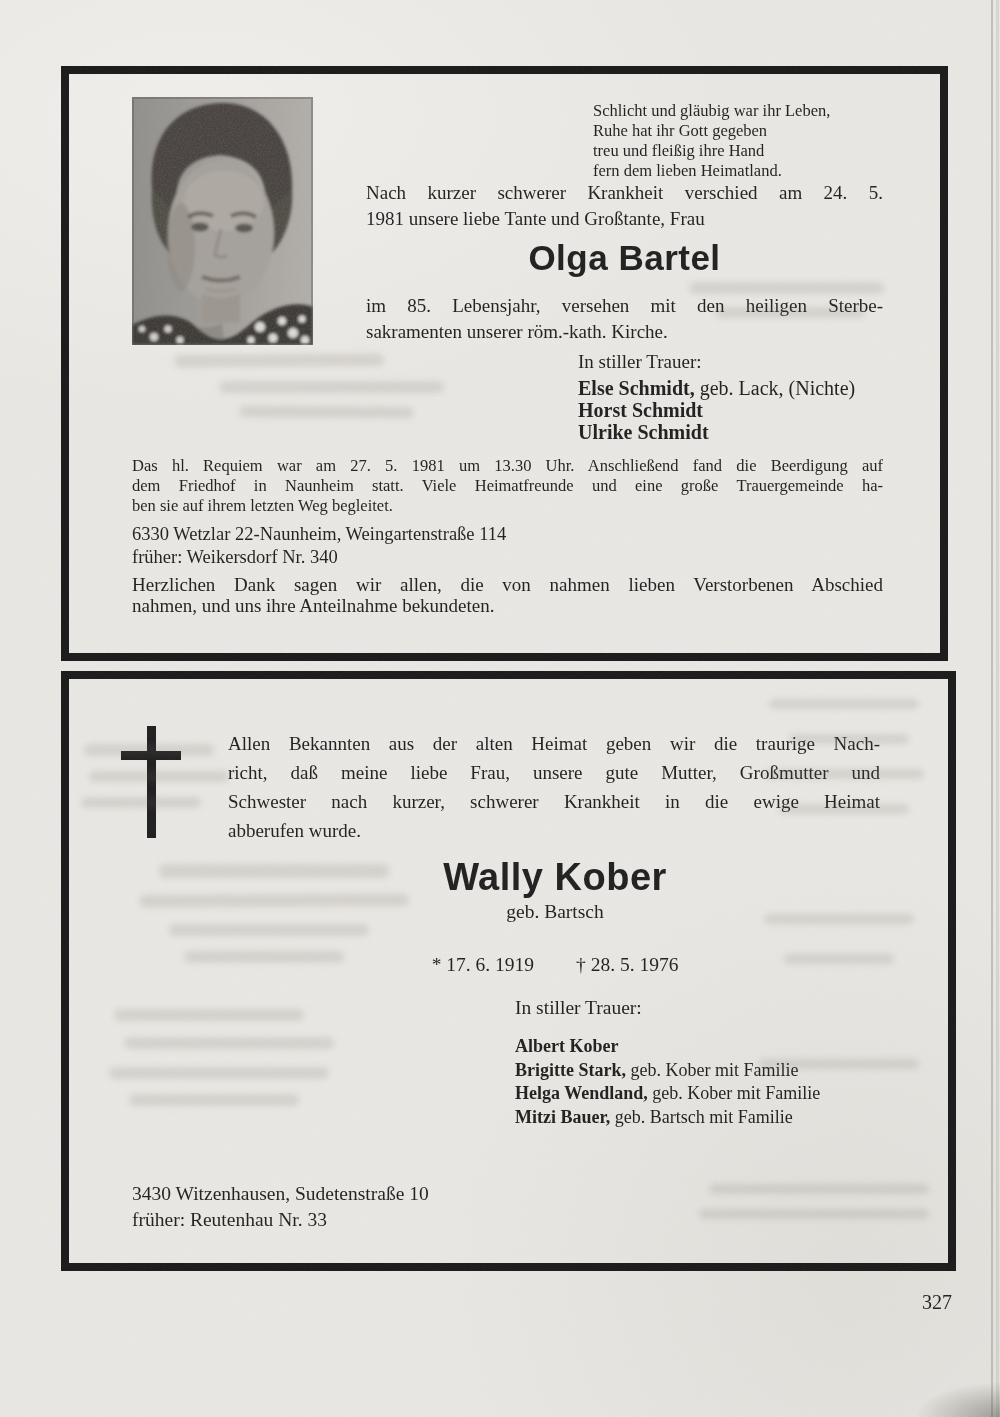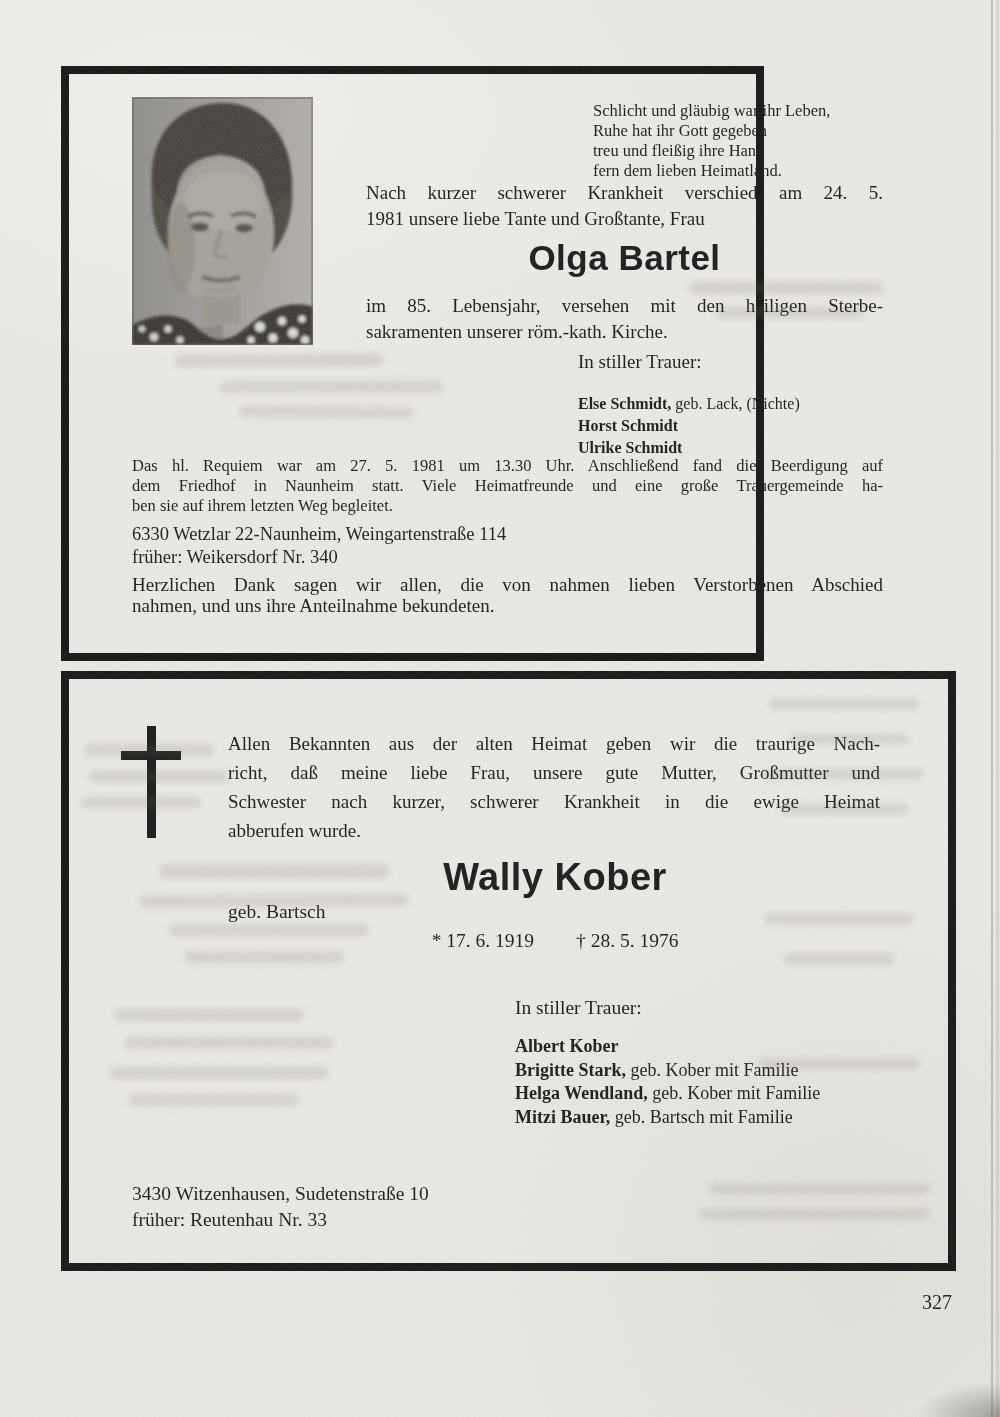--- a/index.html
+++ b/index.html
@@ -3,51 +3,51 @@
 <meta charset="utf-8">
 <style>
   html,body{margin:0;padding:0;}
   body{width:1000px;height:1417px;font-family:"Liberation Serif","DejaVu Serif",serif;}
   .page{position:relative;width:1000px;height:1417px;overflow:hidden;color:#1e1e1e;
     background:
       radial-gradient(900px 500px at 20% 8%, rgba(255,255,255,.35), transparent 60%),
       radial-gradient(700px 700px at 85% 90%, rgba(120,115,100,.08), transparent 60%),
       #ebe9e5;}
   .notice{position:absolute;border:8px solid #181818;box-sizing:border-box;background:transparent;}
-  .n1{left:61px;top:66px;width:703px;height:595px;}
+  .n1{left:61px;top:66px;width:887px;height:595px;}
   .n2{left:61px;top:671px;width:895px;height:600px;padding-left:48px;}
   .abs{position:absolute;}
   
   .photo{left:63px;top:23px;width:181px;height:248px;}
   .photo svg{display:block;}
   
   .ln{min-height:1em;}
   .jl .ln{text-align:justify;text-align-last:justify;}
   .jl .ln:last-of-type{text-align-last:left;}
   .verse{left:524px;top:27px;width:300px;font-size:16.5px;line-height:20px;}
   .intro1{left:297px;top:106px;width:517px;font-size:19px;line-height:25.5px;}
   .name1{left:297px;top:164px;width:517px;margin:0;text-align:center;
     font-family:"Liberation Sans","DejaVu Sans",sans-serif;font-weight:700;font-size:35px;letter-spacing:.5px;}
   .detail1{left:297px;top:219px;width:517px;font-size:19px;line-height:25.5px;}
   .trauer1{left:509px;top:277px;font-size:19px;}
-  .mourners1{left:509px;top:319px;width:330px;font-size:16px;line-height:22px;}
+  .mourners1{left:509px;top:303px;width:330px;font-size:20px;line-height:22px;}
   .mourner .b{font-weight:700;}
   .requiem{left:63px;top:382px;width:751px;font-size:16.5px;line-height:20px;}
   .addr1{left:63px;top:449px;font-size:18.5px;line-height:23px;}
   .thanks{left:63px;top:500px;width:751px;font-size:19px;line-height:21px;}
   
   .cross{left:52px;top:47px;width:110px;height:120px;}
   .cross .cv{position:absolute;left:26px;top:0;width:9px;height:112px;background:#1d1d1d;}
   .cross .ch{position:absolute;left:0;top:25px;width:60px;height:9px;background:#1d1d1d;}
   .intro2{left:159px;top:50px;width:652px;font-size:19px;line-height:29px;}
   .name2{left:159px;top:177px;width:654px;margin:0;text-align:center;
     font-family:"Liberation Sans","DejaVu Sans",sans-serif;font-weight:700;font-size:38px;letter-spacing:.5px;}
-  .maiden{left:159px;top:222px;width:654px;text-align:left;font-size:19.5px;}
+  .maiden{left:159px;top:222px;width:654px;text-align:center;font-size:19.5px;}
   .dates{left:159px;top:251px;width:654px;text-align:center;font-size:19.5px;}
-  .dates span{display:inline-block;}
+  .dates span{display:inline-block;margin-top:24px;}
   .dates .gap{width:42px;}
   .trauer2{left:446px;top:318px;font-size:19.5px;}
   .mourners2{left:446px;top:356px;width:400px;font-size:18px;line-height:23.5px;}
   .addr2{left:63px;top:502px;font-size:19.5px;line-height:26px;}
   
   .pagenum{position:absolute;left:900px;top:1291px;width:52px;text-align:right;font-size:20px;}
   
   .smudge{position:absolute;background:rgba(106,102,88,.16);border-radius:6px;filter:blur(3px);}
   .scanline{position:absolute;top:0;height:1417px;pointer-events:none;}
   .sl1{left:991px;width:2px;background:rgba(120,117,110,.35);}

